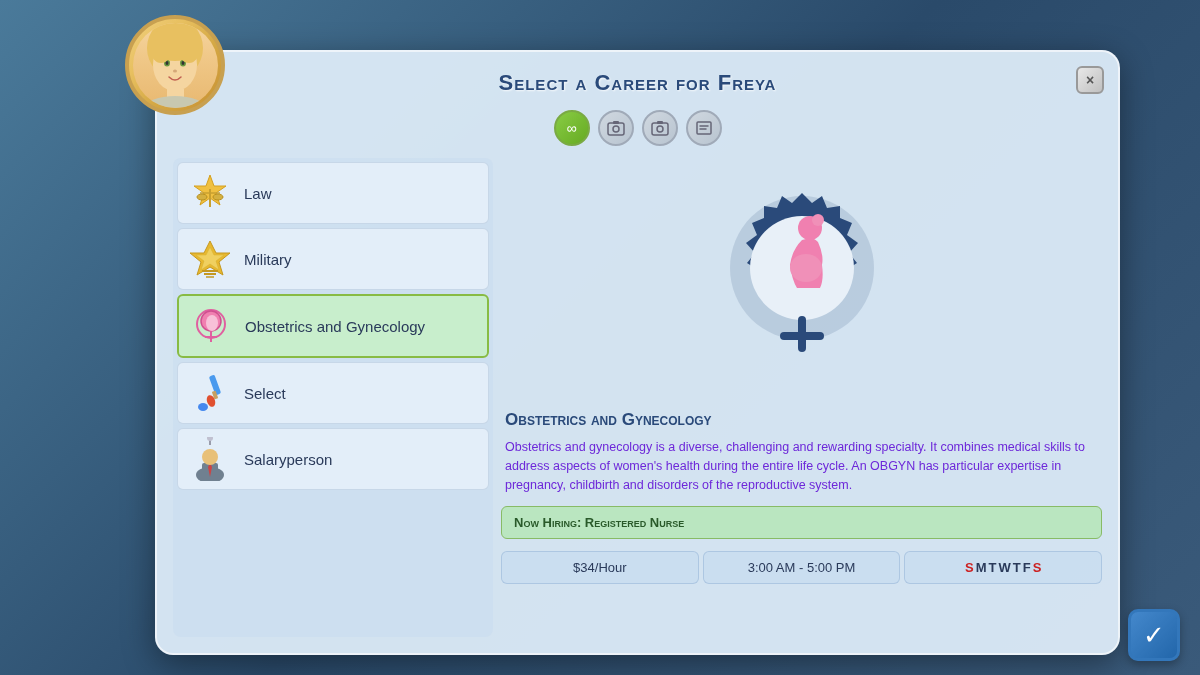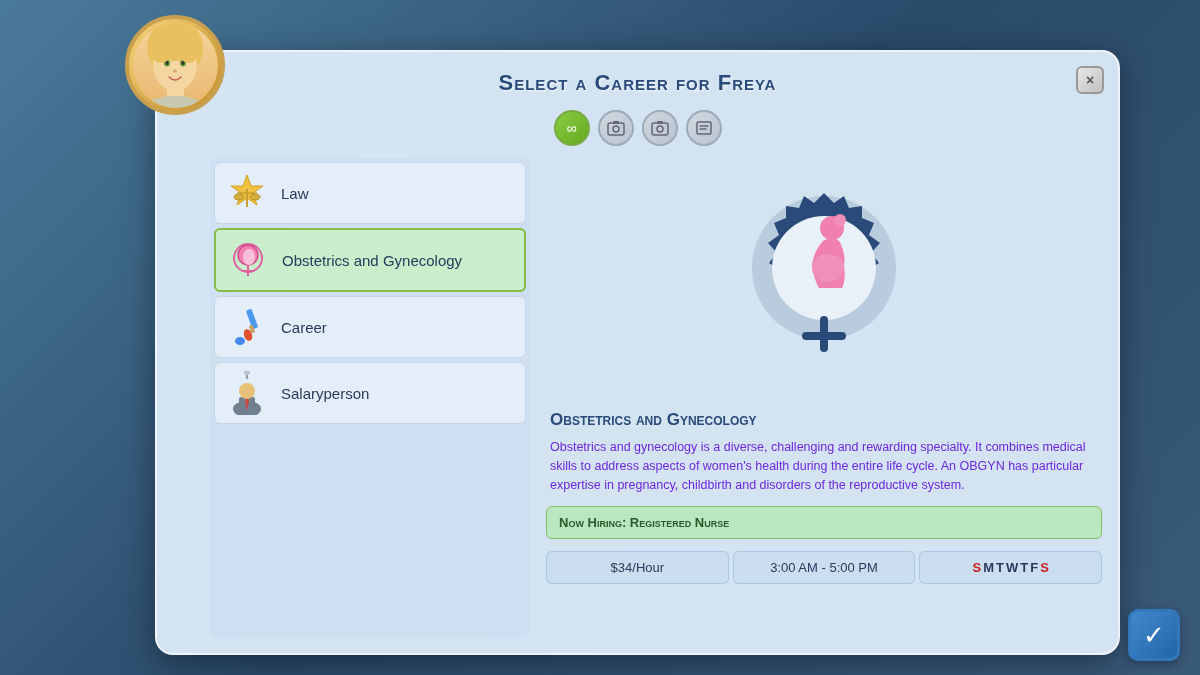--- a/index.html
+++ b/index.html
@@ -123,22 +123,21 @@
       border-color: #a0aab8;
       color: #667;
     }
 
     
     .dialog-content {
       display: flex;
       flex: 1;
       overflow: hidden;
       padding: 0 16px 16px;
-      gap: 16px;
-      margin-left: 37px;
+      gap: 8px;
     }
 
     
     .career-list-container {
       width: 320px;
       flex-shrink: 0;
       background: rgba(200, 220, 240, 0.5);
       border-radius: 8px;
       overflow: hidden;
       position: relative;
@@ -379,20 +378,32 @@
 
               <line x1="22" y1="18" x2="22" y2="36" stroke="#c8a030" stroke-width="2"></line>
               <line x1="12" y1="22" x2="32" y2="22" stroke="#c8a030" stroke-width="1.5"></line>
               <ellipse cx="14" cy="26" rx="5" ry="3" fill="#d4b040" stroke="#b89020" stroke-width="1"></ellipse>
               <ellipse cx="30" cy="26" rx="5" ry="3" fill="#d4b040" stroke="#b89020" stroke-width="1"></ellipse>
             </svg>
           </div>
           <span class="career-name">Law</span>
         </div>
 
+        <div class="career-item">
+          <div class="career-icon">
+            <svg width="44" height="44" viewBox="0 0 44 44">
+              <polygon points="22,4 28,16 42,16 31,25 35,38 22,30 9,38 13,25 2,16 16,16" fill="#e8b830" stroke="#c49820" stroke-width="1"></polygon>
+              <polygon points="22,10 26,18 36,18 28,24 31,33 22,27 13,33 16,24 8,18 18,18" fill="#f0d060" stroke="#d4b030" stroke-width="0.5"></polygon>
+              <line x1="14" y1="34" x2="30" y2="34" stroke="#c49820" stroke-width="2"></line>
+              <line x1="16" y1="37" x2="28" y2="37" stroke="#c49820" stroke-width="2"></line>
+              <line x1="18" y1="40" x2="26" y2="40" stroke="#c49820" stroke-width="1.5"></line>
+            </svg>
+          </div>
+          <span class="career-name">Military</span>
+        </div>
 
         <div class="career-item selected">
           <div class="career-icon">
             <svg width="44" height="44" viewBox="0 0 44 44">
               <circle cx="22" cy="20" r="14" fill="none" stroke="#e060a0" stroke-width="2"></circle>
 
               <circle cx="22" cy="17" r="10" fill="#f080b0" stroke="#d05090" stroke-width="1.5"></circle>
               <line x1="22" y1="27" x2="22" y2="38" stroke="#e060a0" stroke-width="2"></line>
               <line x1="16" y1="33" x2="28" y2="33" stroke="#e060a0" stroke-width="2"></line>
 
@@ -406,21 +417,21 @@
           <div class="career-icon">
             <svg width="44" height="44" viewBox="0 0 44 44">
 
               <rect x="24" y="4" width="6" height="20" rx="2" fill="#4a9aee" transform="rotate(-20, 27, 14)"></rect>
               <rect x="25" y="20" width="4" height="8" rx="1" fill="#c8a060" transform="rotate(-20, 27, 24)"></rect>
               <ellipse cx="23" cy="30" rx="4" ry="6" fill="#e05030" transform="rotate(-20, 23, 30)"></ellipse>
 
               <ellipse cx="15" cy="36" rx="5" ry="4" fill="#4488ee"></ellipse>
             </svg>
           </div>
-          <span class="career-name">Career</span>
+          <span class="career-name">Select</span>
         </div>
 
 
         <div class="career-item">
           <div class="career-icon">
             <svg width="44" height="44" viewBox="0 0 44 44">
 
               <ellipse cx="22" cy="38" rx="14" ry="8" fill="#708090"></ellipse>
               <rect x="14" y="26" width="16" height="16" rx="2" fill="#708090"></rect>
 

